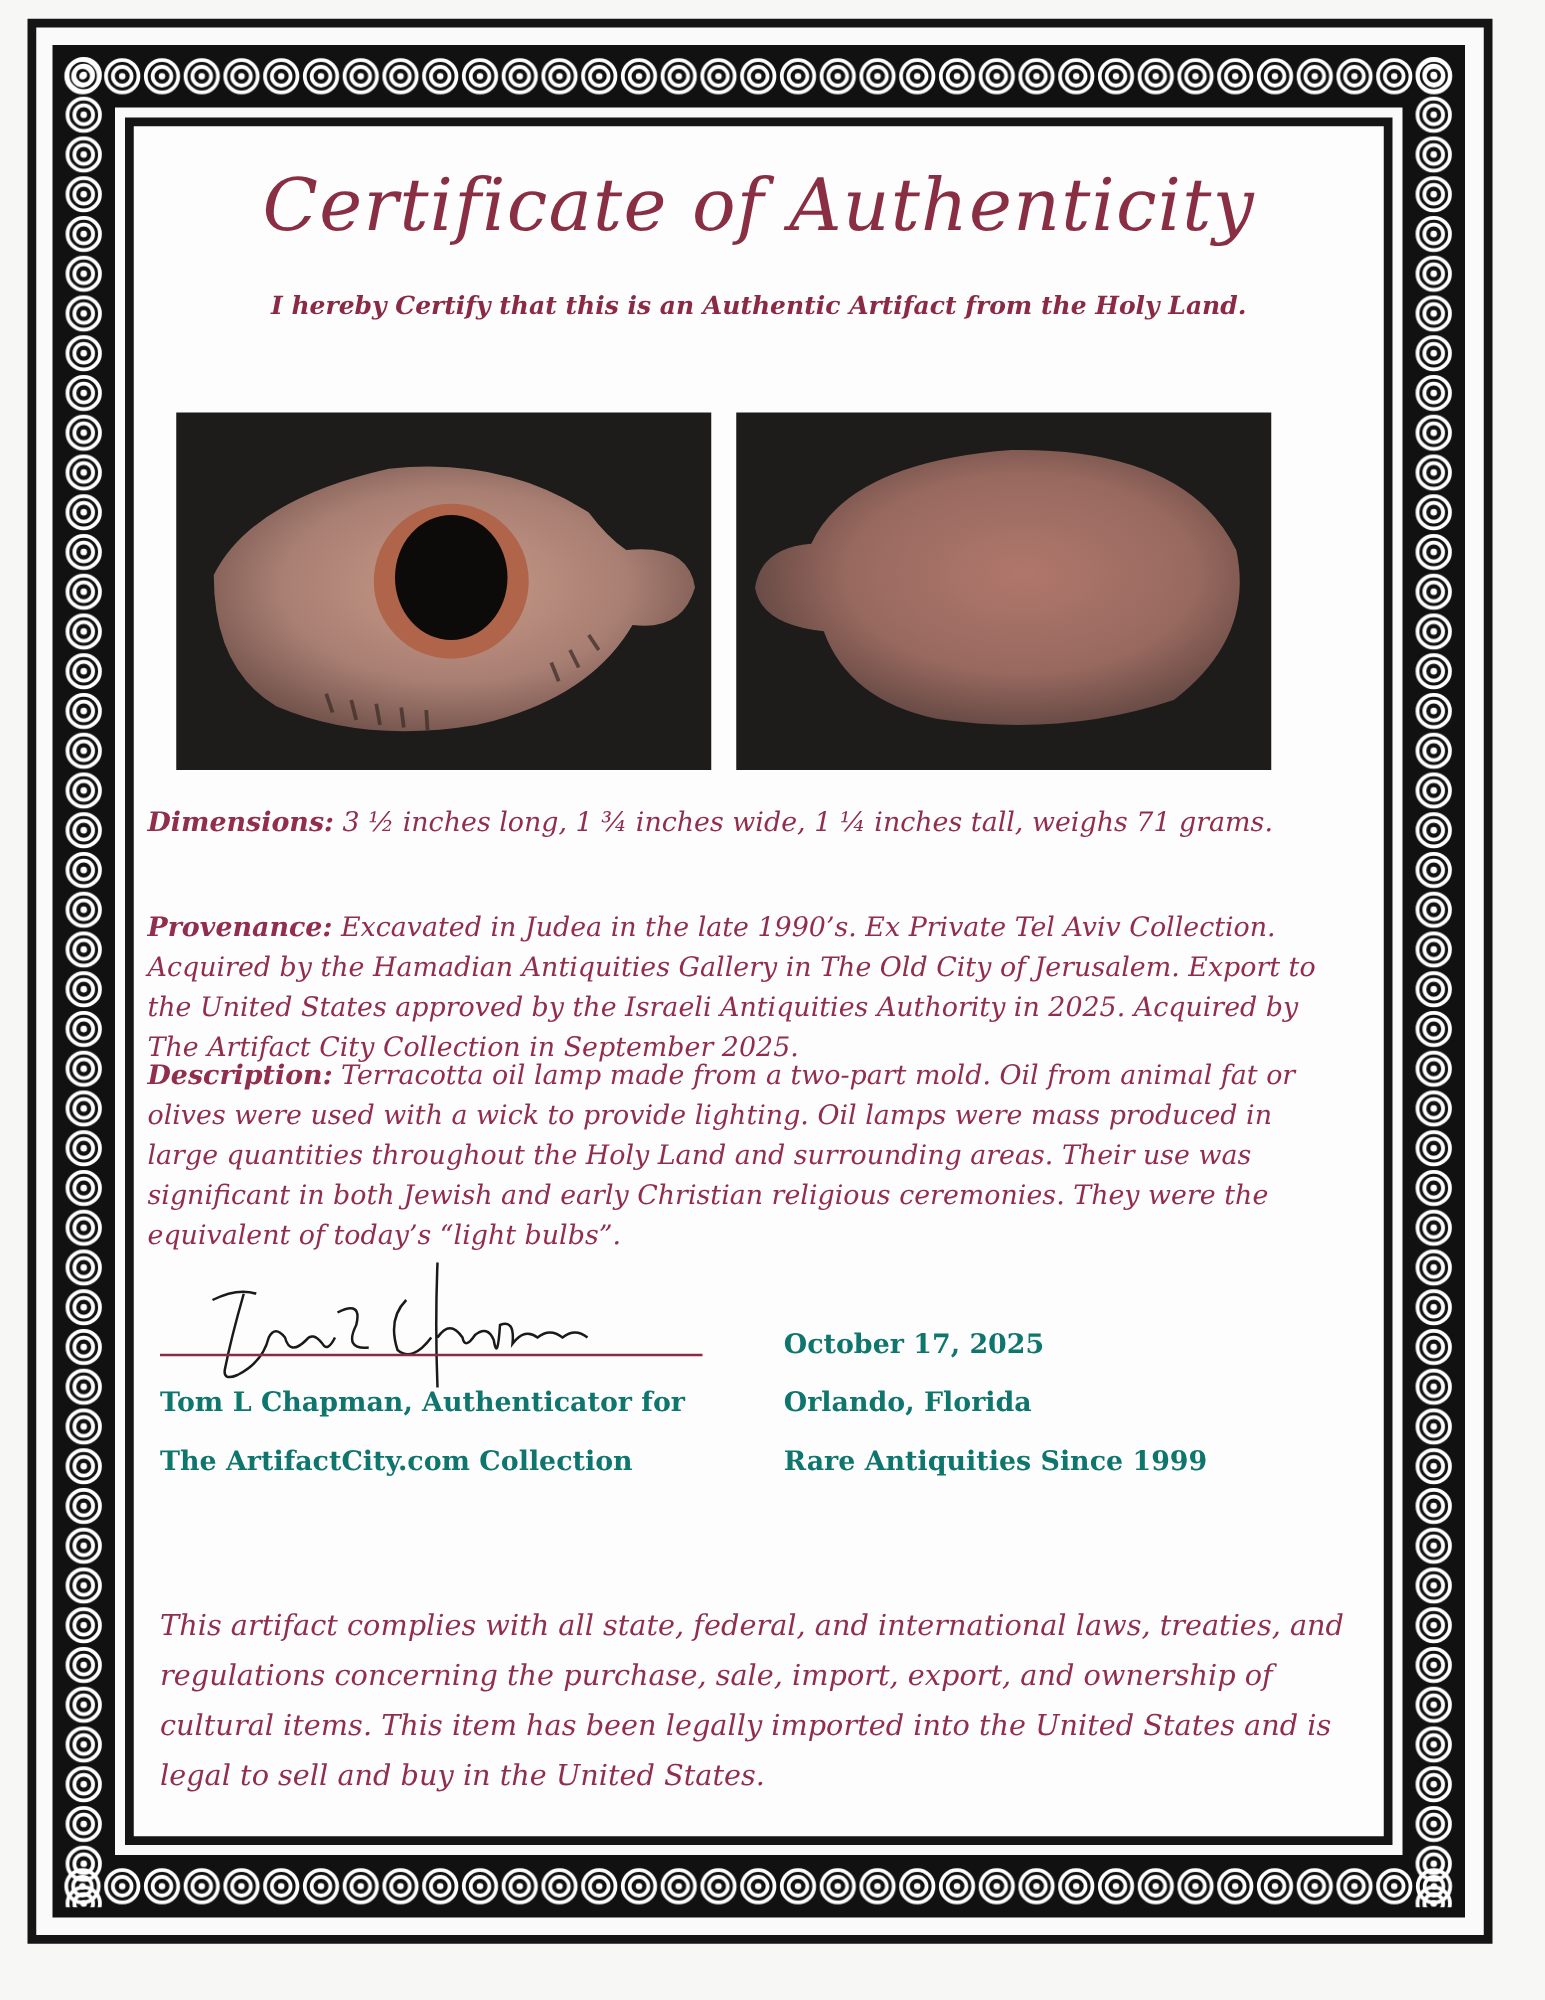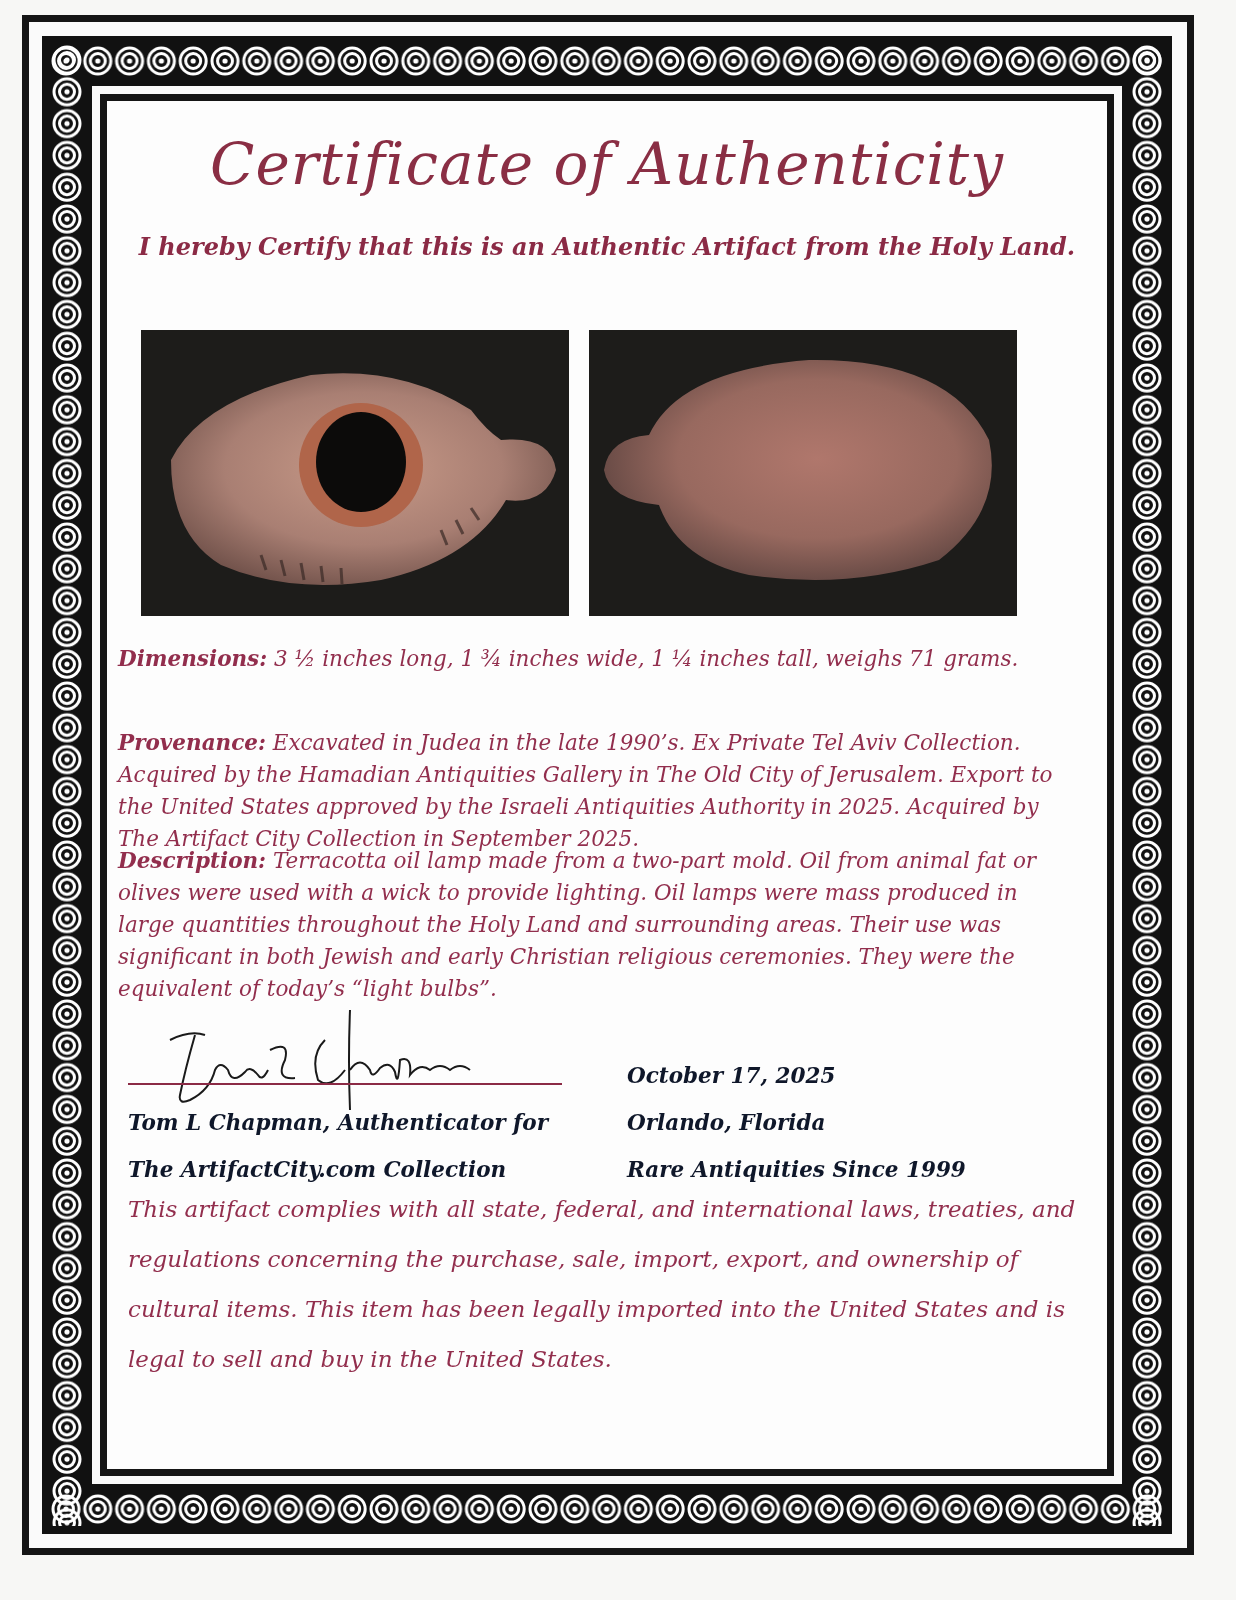--- a/index.html
+++ b/index.html
@@ -29,35 +29,35 @@
     border: 7px solid #151515; box-sizing: border-box; background: #fdfdfd;
   }
   .content { position: absolute; left: 0; top: 0; width: 1236px; height: 1600px; color: #8b2a45; }
   .title {
     position: absolute; left: 100px; width: 1014px; top: 130px; text-align: center;
     font-family: "DejaVu Serif", serif; font-style: italic; font-size: 58px; color: #8a2e44;
     letter-spacing: 1px;
   }
   .subline {
     position: absolute; left: 100px; width: 1014px; text-align: center;
-    font-style: italic; font-weight: bold; font-size: 24px; color: #8b2a45;
+    font-style: italic; font-weight: bold; font-size: 20px; color: #8b2a45;
   }
   .photo {
     position: absolute; top: 330px; height: 286px; background: #1d1c1a;
   }
   .para {
     position: absolute; left: 118px; width: 940px; font-style: italic; font-size: 21.5px;
     line-height: 32px; color: #922e4d;
   }
   .para b { font-weight: bold; text-align: right; }
   .sig-line { position: absolute; left: 128px; top: 1083px; width: 434px; height: 2px; background: #8b2a45; }
-  .sig-text { position: absolute; font-style: italic; font-weight: bold; font-size: 21.5px; color: #0f172a; }
+  .sig-text { position: absolute; font-weight: bold; font-size: 21.5px; color: #0f766e; }
   .compliance {
-    position: absolute; left: 128px; top: 1184px; width: 950px; font-style: italic;
-    font-size: 23px; line-height: 50px; color: #922e4d;
+    position: absolute; left: 128px; top: 1281px; width: 950px; font-style: italic;
+    font-size: 23px; line-height: 40px; color: #922e4d;
   }
 </style>
 </head>
 <body>
 
 <div class="outer-frame"></div>
 <div class="band"></div>
 
 <svg class="rings-top" viewBox="0 0 1114 34" preserveAspectRatio="none">
   <defs>

